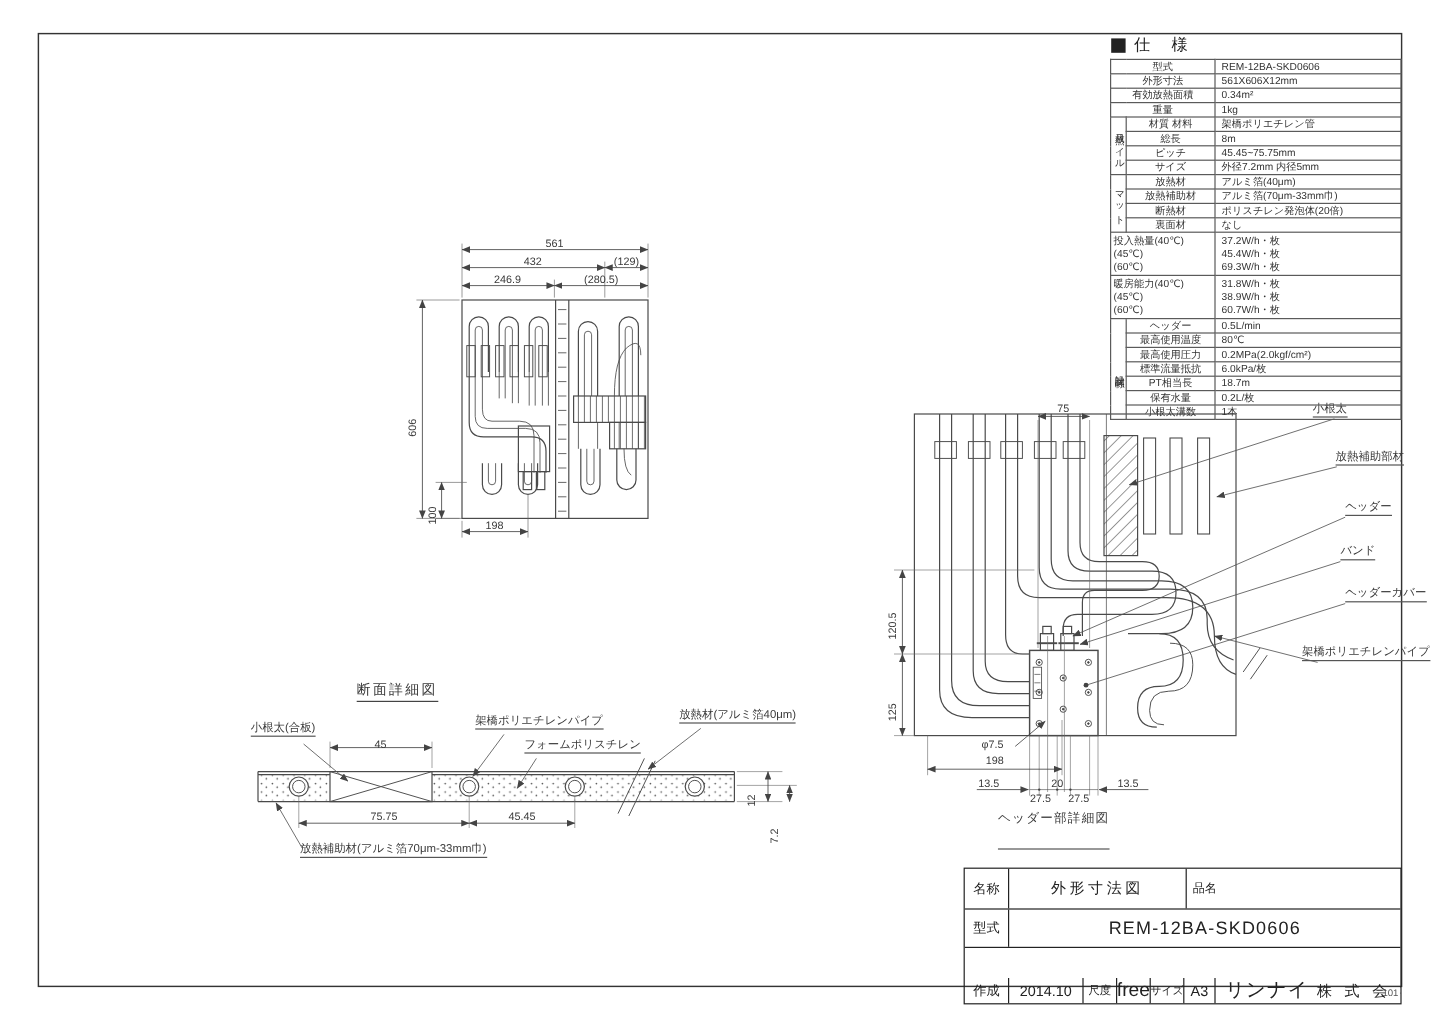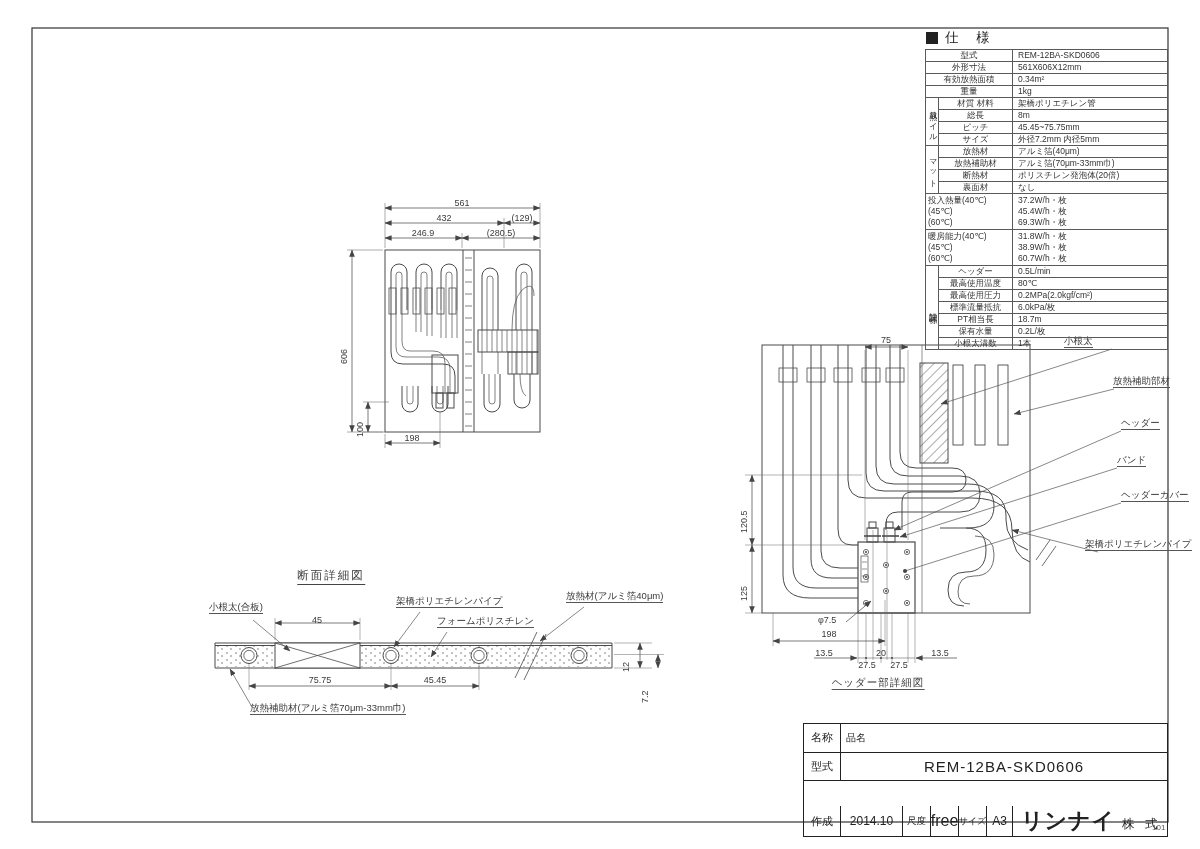--- a/index.html
+++ b/index.html
@@ -3,21 +3,21 @@
 <meta charset="utf-8">
 <style>
   html,body{margin:0;padding:0;background:#fff;}
   #page{position:relative;width:1200px;height:849px;background:#fff;overflow:hidden;
         font-family:"Liberation Sans","DejaVu Sans",sans-serif;color:#333;}
   svg{position:absolute;left:0;top:0;}
   .t{position:absolute;font-size:9px;color:#3a3a3a;white-space:nowrap;line-height:1;}
   .ctr{transform:translateX(-50%);}
   .rot{transform:rotate(-90deg);transform-origin:left bottom;}
   .lb{font-size:9.5px;border-bottom:0.8px solid #555;padding-bottom:1px;}
-  .cap{font-size:10.5px;letter-spacing:1px;border-bottom:0.8px solid #555;padding-bottom:1px;}
+  .cap{font-size:10.5px;letter-spacing:1px;border-bottom:0.8px solid #555;padding-bottom:19px;}
   .sect-title{font-size:11.5px;letter-spacing:2px;border-bottom:0.9px solid #444;padding-bottom:2px;}
   
   #specbox{position:absolute;left:925px;top:29px;width:243px;}
   #spectitle{display:flex;align-items:center;gap:7px;height:18px;margin:0 0 2px 1px;}
   #spectitle .sq{width:12px;height:12px;background:#222;display:inline-block;}
   #spectitle .tt{font-size:13.5px;letter-spacing:7px;color:#222;}
   table.spec{border-collapse:collapse;width:243px;table-layout:fixed;}
   table.spec td{border:1px solid #5a5a5a;font-size:8.5px;height:11px;line-height:10.5px;
                 padding:0 2px;color:#333;overflow:hidden;}
   table.spec td.g{writing-mode:vertical-rl;text-align:center;letter-spacing:1px;padding:1px 0;font-size:8px;}
@@ -28,21 +28,21 @@
   
   #tblock{position:absolute;left:803px;top:723px;width:365px;height:114px;box-sizing:border-box;
           border:1.6px solid #222;display:flex;flex-direction:column;color:#222;}
   .tbrow{display:flex;box-sizing:border-box;border-bottom:1.2px solid #222;}
   .tbrow:last-child{border-bottom:none;margin-top:25px;}
   .tbc{box-sizing:border-box;border-right:1.2px solid #222;display:flex;align-items:center;justify-content:center;white-space:nowrap;overflow:hidden;}
   .tbc:last-child{border-right:none;}
   .r1{height:34px;}.r2{height:33px;}.r3{flex:1;}
   .lab{font-size:11px;}
   .company{justify-content:flex-start;padding-left:8px;gap:7px;align-items:baseline;}
-  .brand{font-weight:bold;font-size:22px;letter-spacing:1px;}
+  .brand{font-weight:normal;font-size:16px;letter-spacing:1px;}
   .brand2{font-size:12.5px;letter-spacing:3.5px;}
 </style>
 </head>
 <body>
 
 <div id="page">
 
 <svg width="1200" height="849" viewBox="0 0 1200 849">
 <defs>
   <marker id="arw" viewBox="0 0 10 8" markerWidth="10" markerHeight="8" refX="9.5" refY="4" orient="auto-start-reverse">
@@ -271,21 +271,21 @@
 <div class="t rot" style="left:749px;top:592px">125</div>
 <div class="t" style="left:818px;top:616px">φ7.5</div>
 <div class="t ctr" style="left:829px;top:630px">198</div>
 <div class="t ctr" style="left:824px;top:649px">13.5</div>
 <div class="t ctr" style="left:881px;top:649px">20</div>
 <div class="t ctr" style="left:940px;top:649px">13.5</div>
 <div class="t ctr" style="left:867px;top:661px">27.5</div>
 <div class="t ctr" style="left:899px;top:661px">27.5</div>
 <div class="t ctr cap" style="left:878px;top:677px">ヘッダー部詳細図</div>
 
-<div class="t lb" style="left:1064px;top:336px">小根太</div>
+<div class="t lb" style="left:1094px;top:336px">小根太</div>
 <div class="t lb" style="left:1113px;top:376px">放熱補助部材</div>
 <div class="t lb" style="left:1121px;top:418px">ヘッダー</div>
 <div class="t lb" style="left:1117px;top:455px">バンド</div>
 <div class="t lb" style="left:1121px;top:490px">ヘッダーカバー</div>
 <div class="t lb" style="left:1085px;top:539px">架橋ポリエチレンパイプ</div>
 
 <div class="t ctr sect-title" style="left:331px;top:570px">断面詳細図</div>
 <div class="t lb" style="left:209px;top:602px">小根太(合板)</div>
 <div class="t ctr" style="left:317px;top:616px">45</div>
 <div class="t lb" style="left:396px;top:596px">架橋ポリエチレンパイプ</div>
@@ -404,20 +404,21 @@
             <td class="l">小根太溝数</td>
             <td class="v">1本</td>
           </tr>
   </tbody>
       </table>
 </div>
 
 <div id="tblock">
   <div class="tbrow r1">
     <div class="tbc lab" style="width:37px">名称</div>
+    <div class="tbc" style="width:148px;font-size:12.5px;letter-spacing:3px">外形寸法図</div>
     <div class="tbc lab" style="width:30px;font-size:10px">品名</div>
   </div>
   <div class="tbrow r2">
     <div class="tbc lab" style="width:37px">型式</div>
     <div class="tbc" style="flex:1;font-size:15px;letter-spacing:1px">REM-12BA-SKD0606</div>
   </div>
   <div class="tbrow r3" style="border-bottom:none">
     <div class="tbc lab" style="width:37px">作成</div>
     <div class="tbc" style="width:62px;font-size:12px">2014.10</div>
     <div class="tbc" style="width:28px;font-size:9.5px">尺度</div>

